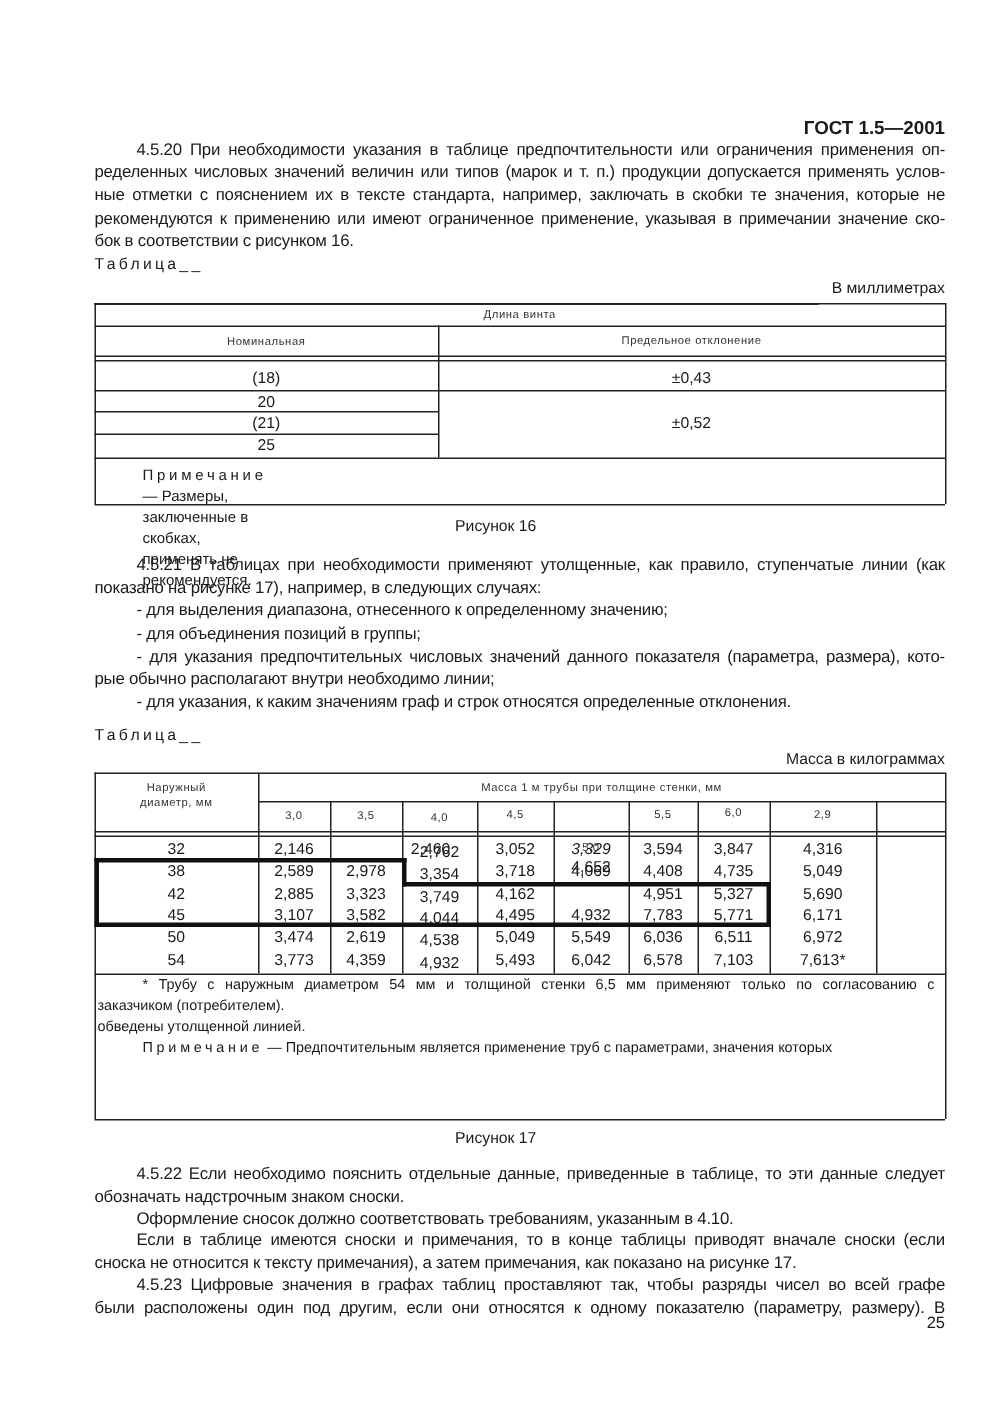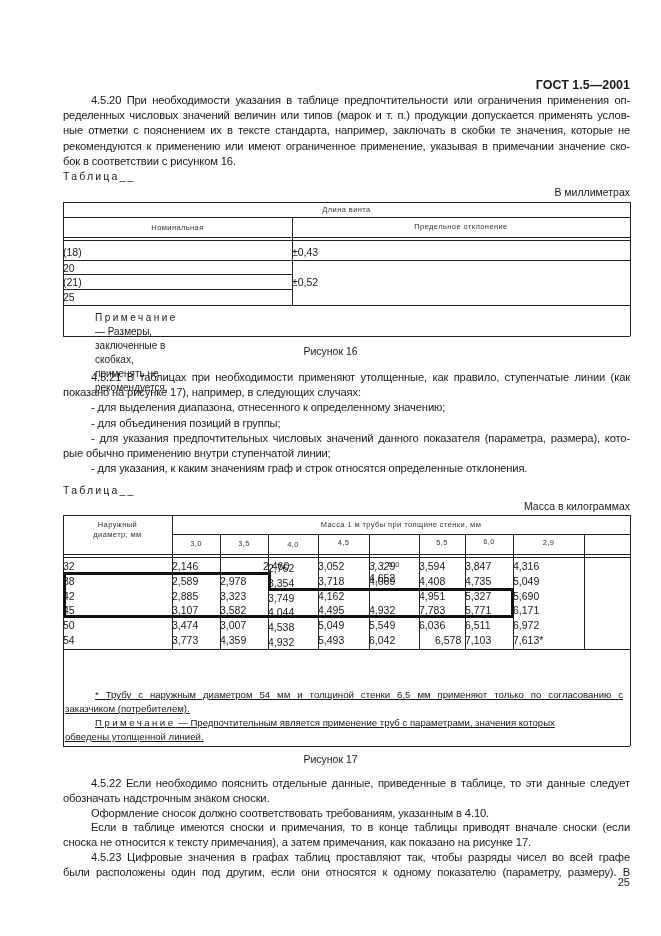--- a/index.html
+++ b/index.html
@@ -9,21 +9,21 @@
   }
   .abs { position: absolute; }
   .header-code { right: 31px; top: 78px; font-weight: bold; font-size: 12.5px; }
   .para { left: 63px; width: 567px; font-size: 11.2px; line-height: 15.2px; text-align: justify; letter-spacing: -0.15px; }
   .para .ind { display: inline-block; width: 28px; }
   .para .line { display: block; text-align: justify; text-align-last: justify; white-space: nowrap; }
   .para .line.last { text-align-last: left; }
   .tbl-label { left: 63px; font-size: 10.5px; letter-spacing: 2.2px; }
   .units { right: 31px; font-size: 10.5px; }
   .caption { width: 661px; left: 0; text-align: center; font-size: 10.5px; }
-  .cell { position: absolute; text-align: left; font-size: 10.5px; }
+  .cell { position: absolute; text-align: center; font-size: 10.5px; }
   .hcell { position: absolute; text-align: center; font-size: 7.5px; letter-spacing: 0.4px; color: #333; }
   .hl { position: absolute; height: 0; border-top: 1px solid #222; }
   .vl { position: absolute; width: 0; border-left: 1px solid #222; }
   .thick-h { position: absolute; height: 3px; background: #111; }
   .thick-v { position: absolute; width: 3px; background: #111; }
   .note { position: absolute; font-size: 9.6px; line-height: 14px; }
   .spaced { letter-spacing: 2.5px; }
   .page-num { right: 31px; top: 876px; font-size: 11px; }
 </style>
 </head>
@@ -75,21 +75,21 @@
   <div class="note" style="left:95px; top:311px; font-size:10px;"><span class="spaced">Примечание</span><span> — Размеры, заключенные в скобках, применять не рекомендуется.</span></div>
 </div>
 <div class="abs caption" style="top:345px;">Рисунок 16</div>
 
 <div class="abs para" style="top:370px;">
   <span class="line"><span class="ind"></span><span>4.5.21 В таблицах при необходимости применяют утолщенные, как правило, ступенчатые линии (как</span></span>
   <span class="line last">показано на рисунке 17), например, в следующих случаях:</span>
   <span class="line last"><span class="ind"></span><span>- для выделения диапазона, отнесенного к определенному значению;</span></span>
   <span class="line last"><span class="ind"></span><span>- для объединения позиций в группы;</span></span>
   <span class="line"><span class="ind"></span><span>- для указания предпочтительных числовых значений данного показателя (параметра, размера), кото-</span></span>
-  <span class="line last">рые обычно применению внутри ступенчатой линии;</span>
+  <span class="line last">рые обычно располагают внутри необходимо линии;</span>
   <span class="line last"><span class="ind"></span><span>- для указания, к каким значениям граф и строк относятся определенные отклонения.</span></span>
 </div>
 
 <div class="abs tbl-label" style="top:484px;">Таблица__</div>
 <div class="abs units" style="top:500px;">Масса в килограммах</div>
 
 <div class="abs" style="left:0; top:0;">
 
   <div class="hl" style="left:63px; top:515px; width:567px;"></div>
   <div class="hl" style="left:172px; top:534px; width:458px;"></div>
@@ -171,46 +171,46 @@
         <div class="cell" style="left: 268px; width: 50px; top: 606.4px;">4,044</div>
         <div class="cell" style="left: 318px; width: 51px; top: 604.4px;">4,495</div>
         <div class="cell" style="left: 369px; width: 50px; top: 604.4px;">4,932</div>
         <div class="cell" style="left: 419px; width: 46px; top: 604.4px;">7,783</div>
         <div class="cell" style="left: 465px; width: 48px; top: 604.4px;">5,771</div>
         <div class="cell" style="left: 513px; width: 71px; top: 604.4px;">6,171</div>
       </div>
       <div>
         <div class="cell" style="left: 63px; width: 109px; top: 619.2px;">50</div>
         <div class="cell" style="left: 172px; width: 48px; top: 619.2px;">3,474</div>
-        <div class="cell" style="left: 220px; width: 48px; top: 619.2px;">3,007</div>
+        <div class="cell" style="left: 220px; width: 48px; top: 619.2px;">2,619</div>
         <div class="cell" style="left: 268px; width: 50px; top: 621.2px;">4,538</div>
         <div class="cell" style="left: 318px; width: 51px; top: 619.2px;">5,049</div>
         <div class="cell" style="left: 369px; width: 50px; top: 619.2px;">5,549</div>
         <div class="cell" style="left: 419px; width: 46px; top: 619.2px;">6,036</div>
         <div class="cell" style="left: 465px; width: 48px; top: 619.2px;">6,511</div>
         <div class="cell" style="left: 513px; width: 71px; top: 619.2px;">6,972</div>
       </div>
       <div>
         <div class="cell" style="left: 63px; width: 109px; top: 634px;">54</div>
         <div class="cell" style="left: 172px; width: 48px; top: 634px;">3,773</div>
         <div class="cell" style="left: 220px; width: 48px; top: 634px;">4,359</div>
         <div class="cell" style="left: 268px; width: 50px; top: 636px;">4,932</div>
         <div class="cell" style="left: 318px; width: 51px; top: 634px;">5,493</div>
         <div class="cell" style="left: 369px; width: 50px; top: 634px;">6,042</div>
-        <div class="cell" style="left: 419px; width: 46px; top: 634px; padding-left: 16px;">6,578</div>
+        <div class="cell" style="left: 419px; width: 46px; top: 634px;">6,578</div>
         <div class="cell" style="left: 465px; width: 48px; top: 634px;">7,103</div>
         <div class="cell" style="left: 513px; width: 71px; top: 634px;">7,613*</div>
       </div>
     </div>
 
-  <div class="note" style="left:63px; width:560px; top:688px;text-decoration:underline;">
+  <div class="note" style="left:63px; width:560px; top:650px;">
     <div style="padding-left:32px; text-align:justify; text-align-last:justify; white-space:nowrap;">* Трубу с наружным диаметром 54 мм и толщиной стенки 6,5 мм применяют только по согласованию с</div>
     <div style="padding-left:2px;">заказчиком (потребителем).</div>
+    <div style="padding-left:2px;">обведены утолщенной линией.</div>
     <div style="padding-left:32px; white-space:nowrap;"><span class="spaced">Примечание</span><span> — Предпочтительным является применение труб с параметрами, значения которых</span></div>
-    <div style="padding-left:2px;">обведены утолщенной линией.</div>
   </div>
 </div>
 <div class="abs caption" style="top:753px;">Рисунок 17</div>
 
 <div class="abs para" style="top:776px; line-height:14.8px;">
   <span class="line"><span class="ind"></span><span>4.5.22 Если необходимо пояснить отдельные данные, приведенные в таблице, то эти данные следует</span></span>
   <span class="line last">обозначать надстрочным знаком сноски.</span>
   <span class="line last"><span class="ind"></span><span>Оформление сносок должно соответствовать требованиям, указанным в 4.10.</span></span>
   <span class="line"><span class="ind"></span><span>Если в таблице имеются сноски и примечания, то в конце таблицы приводят вначале сноски (если</span></span>
   <span class="line last">сноска не относится к тексту примечания), а затем примечания, как показано на рисунке 17.</span>

